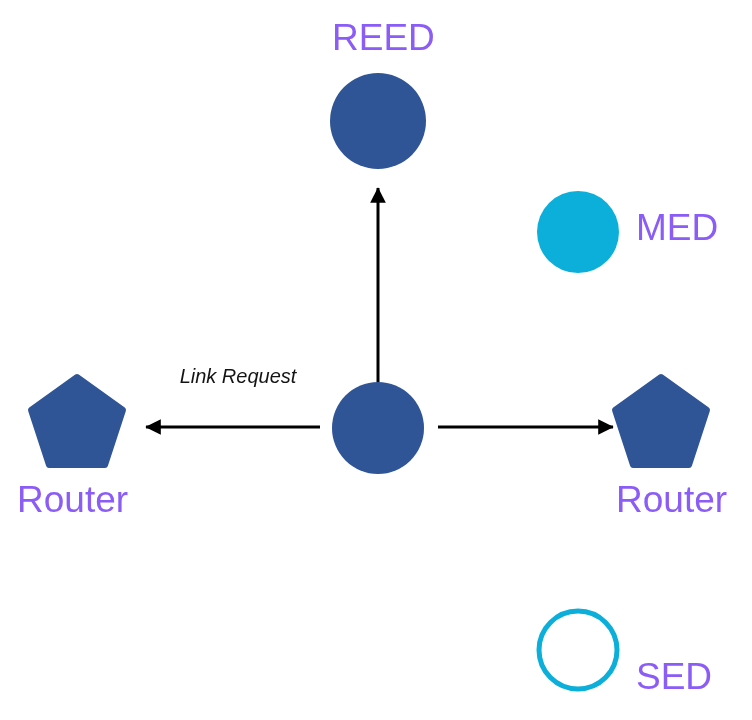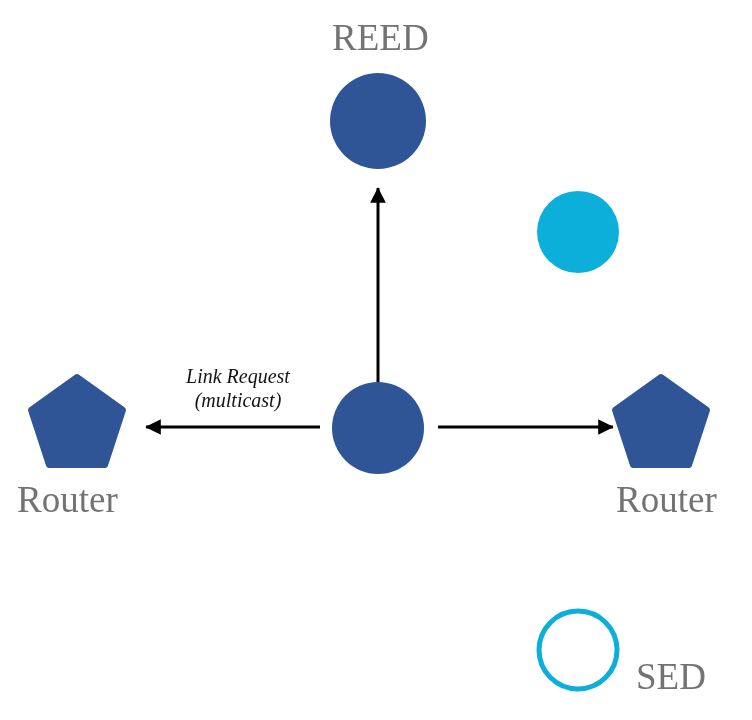--- a/index.html
+++ b/index.html
@@ -19,30 +19,30 @@
   }
   #diagram-svg {
     position: absolute;
     left: 0;
     top: 0;
     width: 752px;
     height: 720px;
   }
   .node-label {
     position: absolute;
-    font-family: Liberation Serif, serif;
+    font-family: Liberation Sans, sans-serif;
     font-size: 37px;
     font-weight: 400;
-    color: #737373;
+    color: #8b5cf6;
     white-space: nowrap;
     line-height: 1;
   }
   .edge-label {
     position: absolute;
-    font-family: Liberation Serif, serif;
+    font-family: Liberation Sans, sans-serif;
     font-style: italic;
     font-size: 20px;
     color: #141414;
     text-align: center;
     line-height: 1.22;
     white-space: nowrap;
   }
   #label-reed   { left: 332px; top: 19px; }
   #label-med    { left: 636px; top: 209px; }
   #label-sed    { left: 636px; top: 658px; }
@@ -76,25 +76,25 @@
 
     <circle cx="378" cy="428" r="46" fill="#2F5596"></circle>
 
     <polygon points="77,377 123,410 105,465 49,465 31,410" fill="#2F5596" stroke="#2F5596" stroke-width="6" stroke-linejoin="round"></polygon>
 
     <polygon points="661,377 707,410 689,465 633,465 615,410" fill="#2F5596" stroke="#2F5596" stroke-width="6" stroke-linejoin="round"></polygon>
   </svg>
 
   <div class="node-label" id="label-reed">REED</div>
 
+  <div class="node-label" id="label-med">MED</div>
 
   <div class="node-label" id="label-sed">SED</div>
 
   <div class="node-label" id="label-router-left">Router</div>
 
   <div class="node-label" id="label-router-right">Router</div>
 
   <div class="edge-label" id="label-link-request">
     <div>Link Request</div>
-    <div>(multicast)</div>
   </div>
 
 </div>
 
 </body></html>

